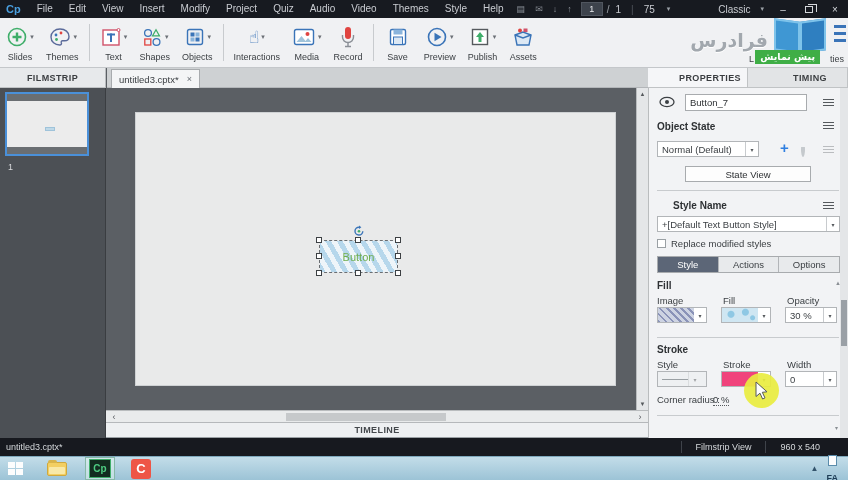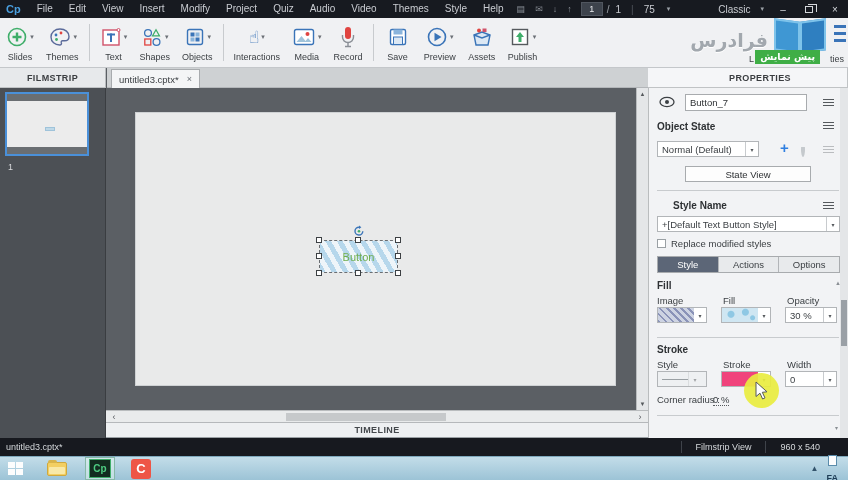--- a/index.html
+++ b/index.html
@@ -365,41 +365,41 @@
               <path d="M8.5 6.8v8.4l7-4.2z" fill="#3a74b8"></path>
             </svg>
       </span>
           <span class="dd">▾</span>
         </div>
       <span class="lbl">Preview</span>
     </div>
     <div class="tool">
       <div class="icon-row">
           <span>
+        <svg width="22" height="22">
+              <rect x="3.5" y="3.5" width="15" height="15" fill="#fff" stroke="#55595d" stroke-width="1.4"></rect>
+              <path d="M11 6l4 5h-2.5v5h-3v-5H7z" fill="#3fae6a"></path>
+            </svg>
+      </span>
+          <span class="dd">▾</span>
+        </div>
+      <span class="lbl">Publish</span>
+    </div>
+    <div class="tool">
+      <div class="icon-row">
+          <span>
         <svg width="24" height="22">
               <path d="M4 9l8-3 8 3-2 10H6z" fill="#dce8f4" stroke="#3a74b8" stroke-width="1.4"></path>
               <path d="M4 9l8 3 8-3" fill="none" stroke="#3a74b8" stroke-width="1.4"></path>
               <circle cx="9" cy="4.5" r="2" fill="#e04440"></circle>
               <rect x="12.5" y="2.5" width="4" height="3.5" fill="#d0536a"></rect>
             </svg>
       </span>
         </div>
       <span class="lbl">Assets</span>
-    </div>
-    <div class="tool">
-      <div class="icon-row">
-          <span>
-        <svg width="22" height="22">
-              <rect x="3.5" y="3.5" width="15" height="15" fill="#fff" stroke="#55595d" stroke-width="1.4"></rect>
-              <path d="M11 6l4 5h-2.5v5h-3v-5H7z" fill="#3fae6a"></path>
-            </svg>
-      </span>
-          <span class="dd">▾</span>
-        </div>
-      <span class="lbl">Publish</span>
     </div>
   </div>
 
   <div id="watermark">
     <span class="wm-brand">فرادرس</span>
     <span class="wm-book">
       <span class="page l"></span>
       <span class="page r"></span>
     </span>
     <span class="wm-lines"></span>
@@ -411,20 +411,21 @@
   <div id="tabrow">
     <div id="filmstrip-header">FILMSTRIP</div>
     <div id="doctab-strip">
       <div class="doctab">
         <span>untitled3.cptx*</span>
         <span class="x">×</span>
       </div>
     </div>
     <div id="panel-tabs">
       <div class="ptab active">PROPERTIES</div>
+      <div class="ptab">TIMING</div>
     </div>
   </div>
 
   <div id="main">
 
     <div id="filmstrip">
       <div class="thumb">
         <div class="stage-mini">
           <div class="btn-mini"></div>
         </div>

